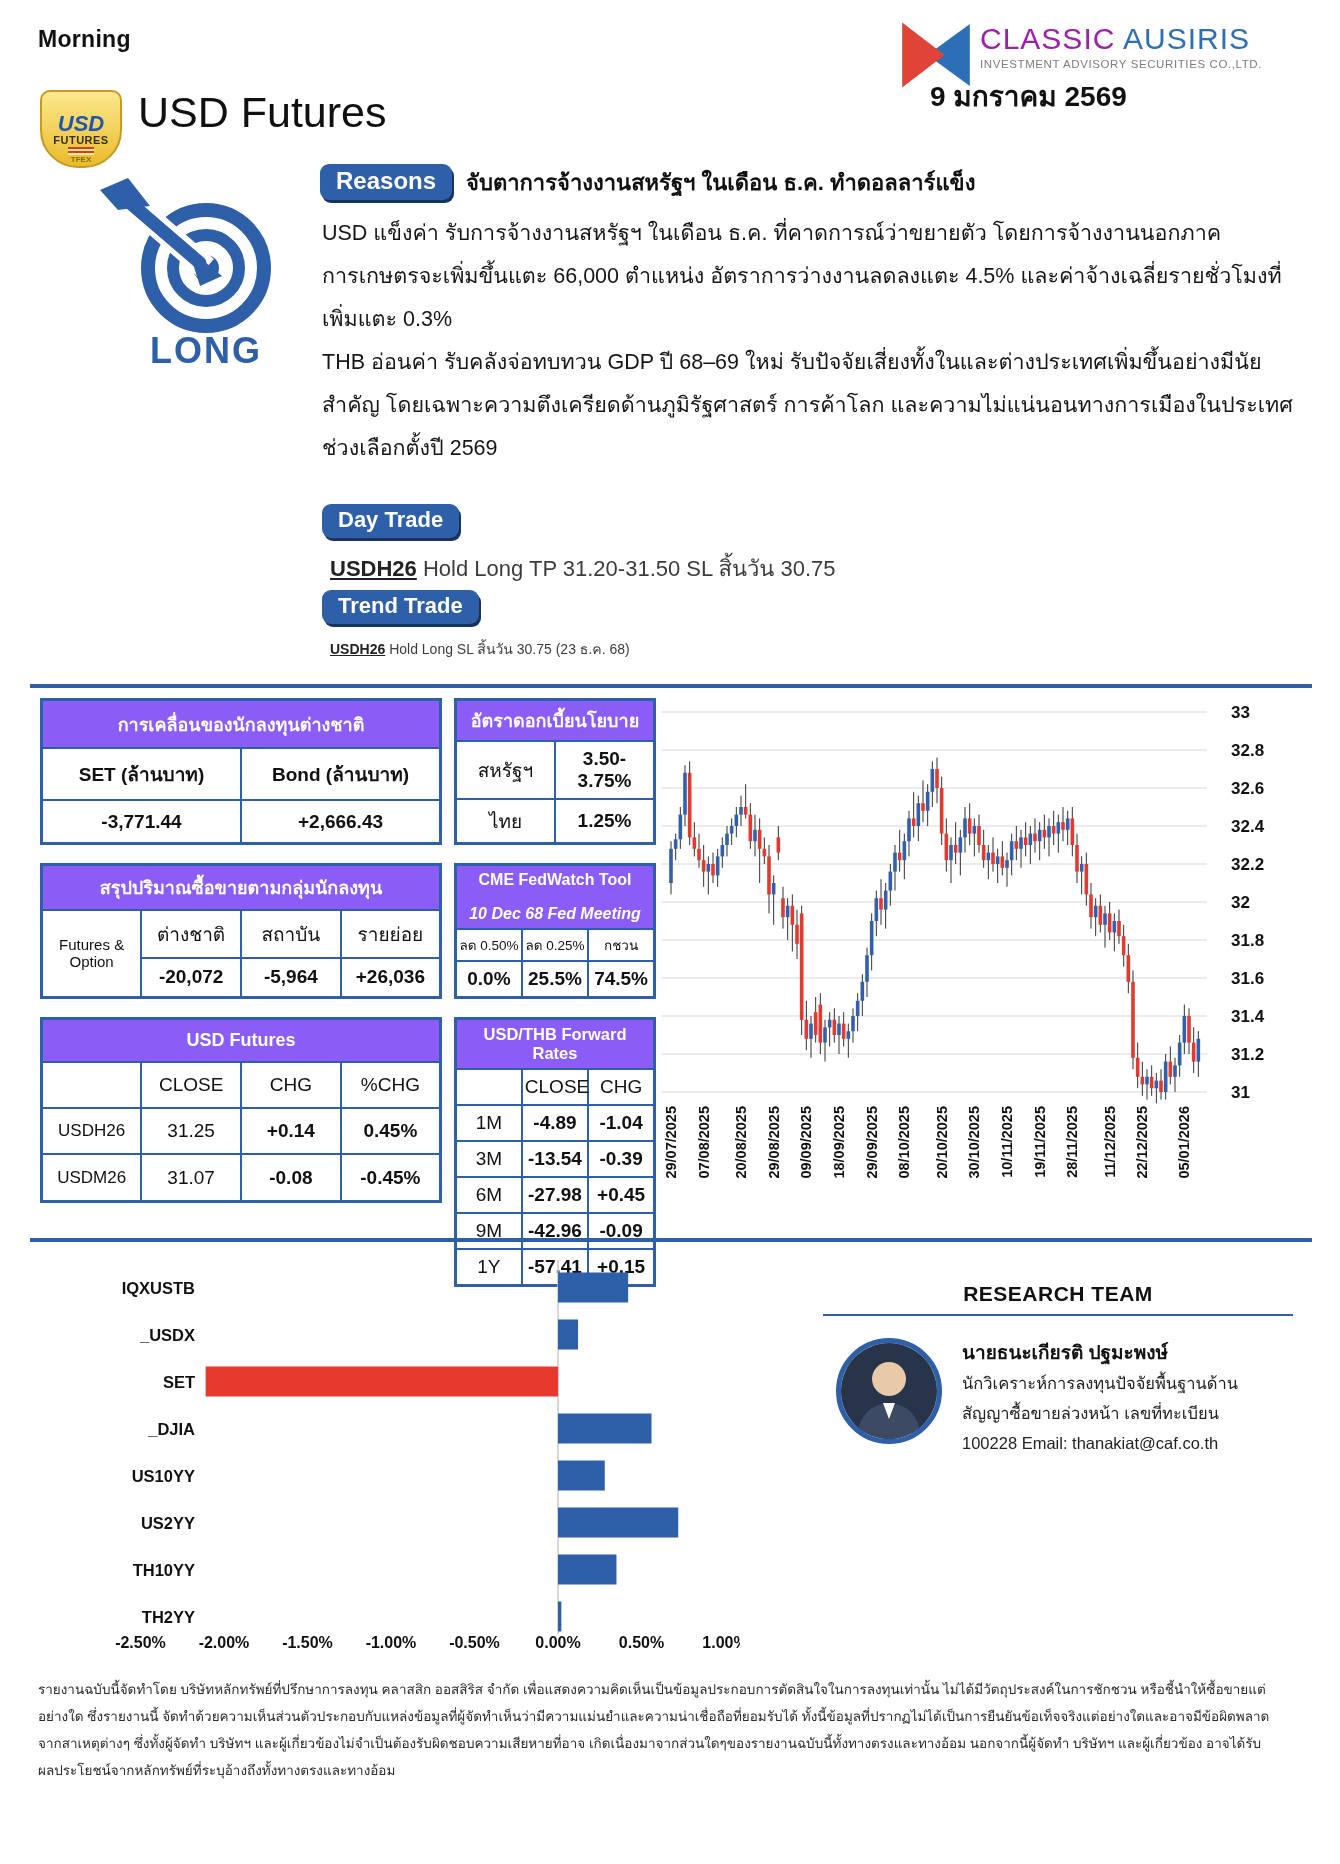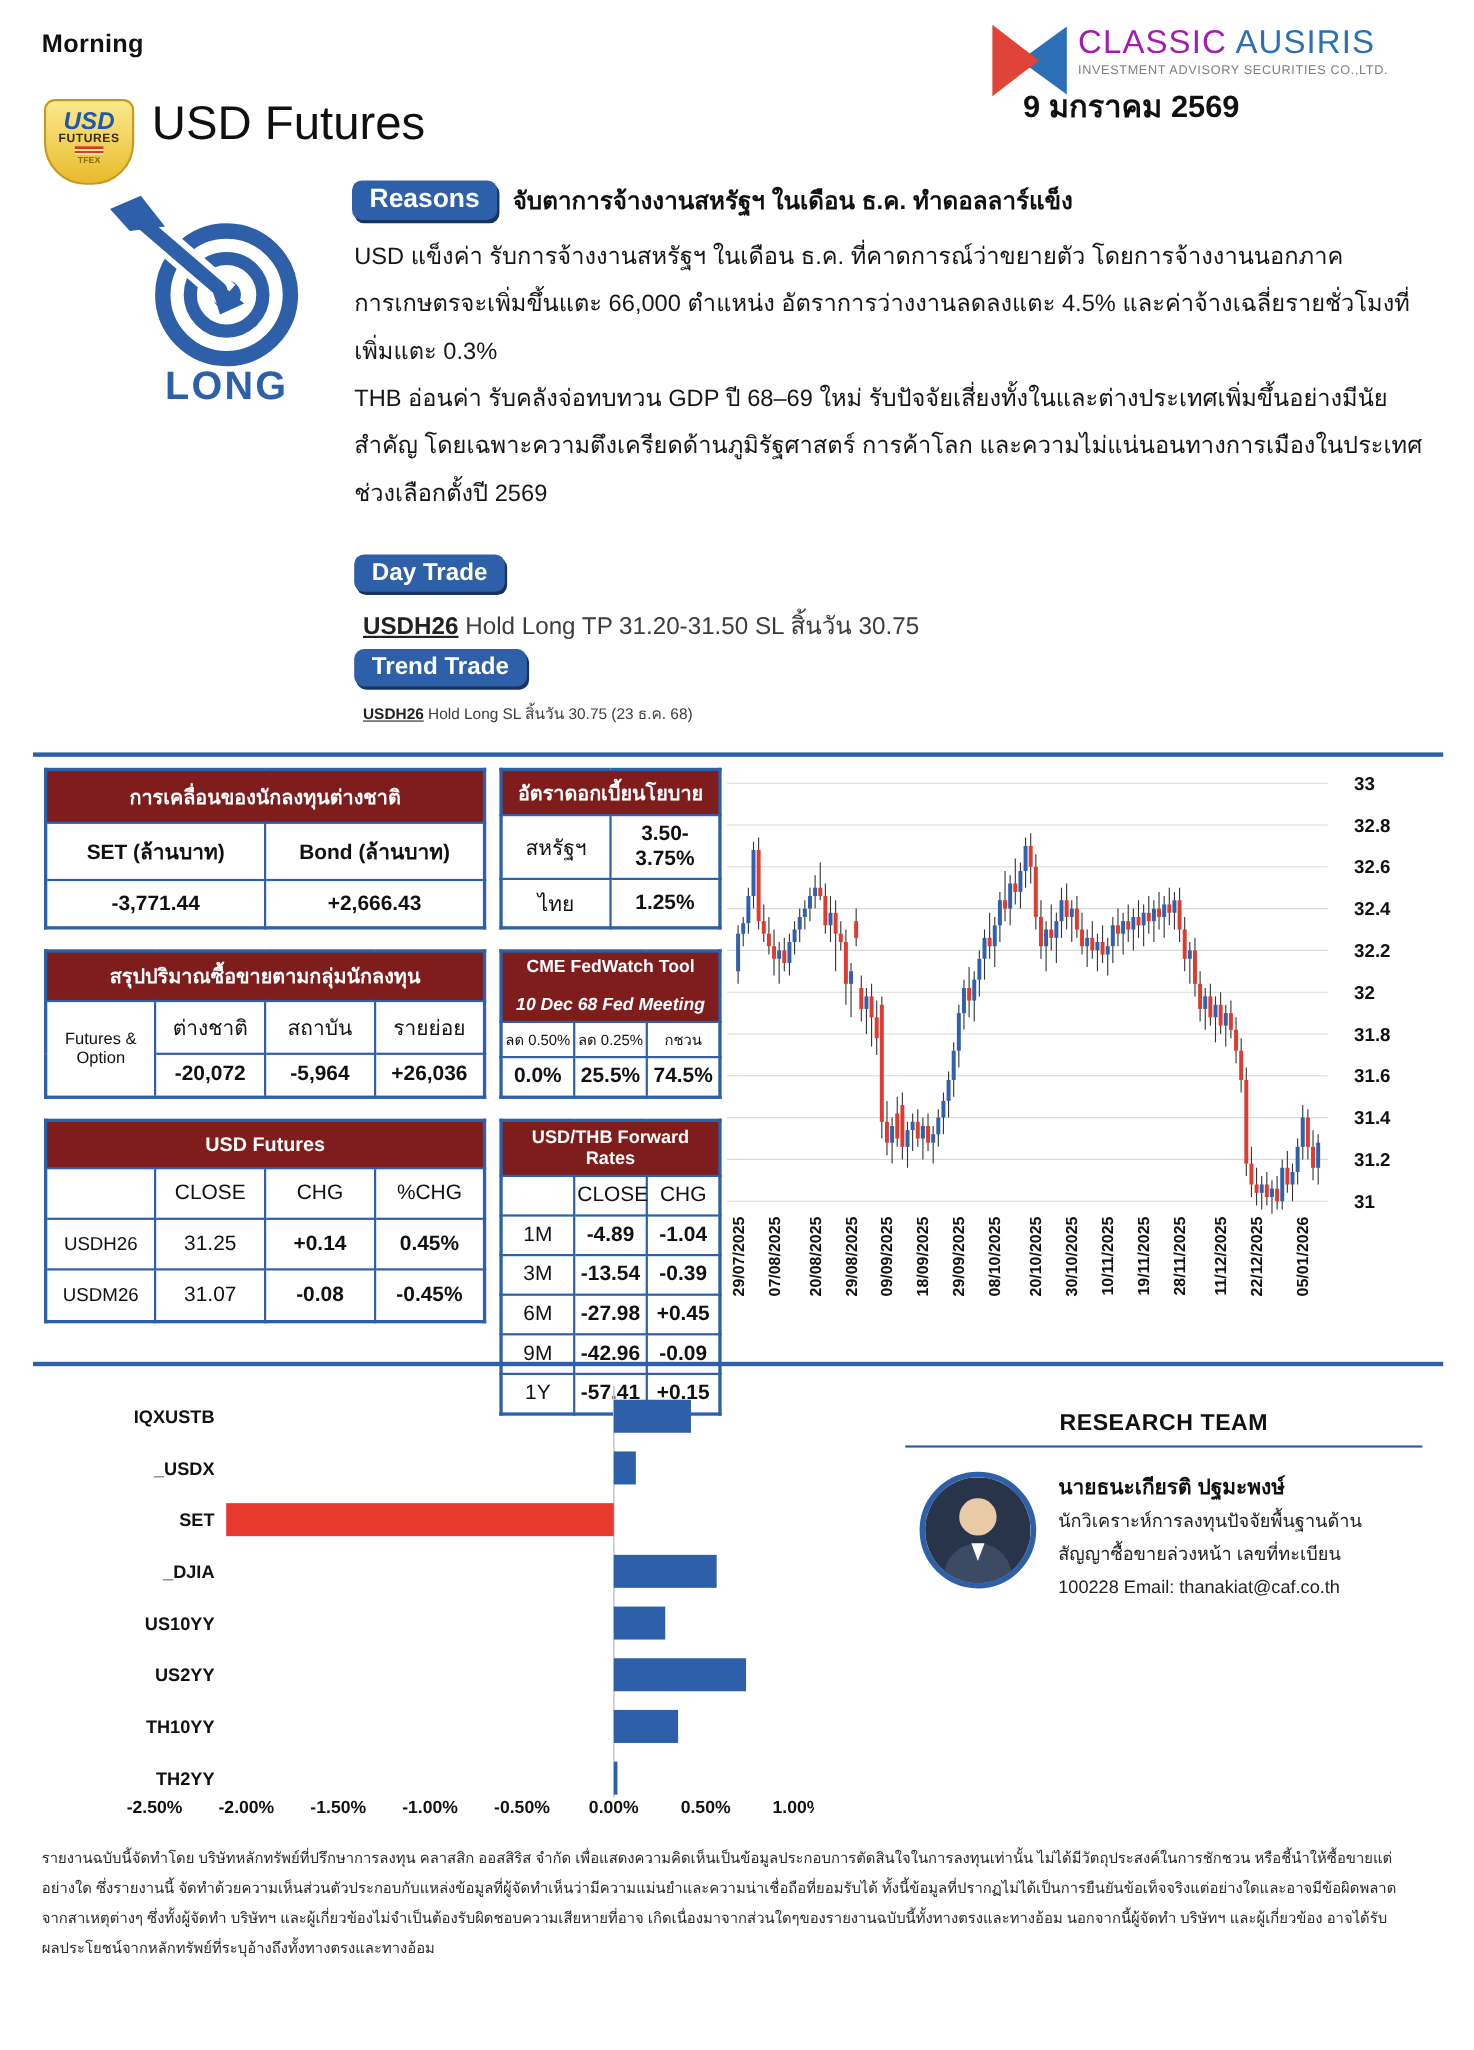--- a/index.html
+++ b/index.html
@@ -10,21 +10,21 @@
   #morning{left:38px;top:26px;font-size:23px;font-weight:bold;letter-spacing:.3px;}
   #logo{left:900px;top:22px;display:flex;align-items:flex-start;}
   #logo-text{margin-left:8px;}
   #brand-line{font-size:30px;letter-spacing:1px;white-space:nowrap;}
   #brand-classic{color:#a21caf;}
   #brand-ausiris{color:#2C6FB7;}
   #brand-sub{font-size:11.5px;color:#7d7d7d;letter-spacing:.6px;margin-top:2px;}
   #report-date{left:930px;top:74px;font-size:28px;font-weight:bold;}
   
   #usd-badge{left:40px;top:90px;width:82px;height:78px;background:linear-gradient(#fbe98c,#e9bb2d);
-     border:2px solid #c9991d;border-radius:10px 10px 38px 38px;text-align:center;box-sizing:border-box;padding-top:8px;}
+     border:2px solid #c9991d;border-radius:10px 10px 38px 38px;text-align:center;box-sizing:border-box;padding-top:22px;}
   #usd-badge .l1{font-size:22px;font-weight:bold;color:#1f56b0;font-style:italic;line-height:20px;}
   #usd-badge .l2{font-size:11px;font-weight:bold;color:#3a2f00;letter-spacing:.5px;}
   #usd-badge .l3{font-size:8px;font-weight:bold;color:#8a6d00;}
   #usd-badge .stripes{width:26px;height:8px;margin:1px auto 0;
      background:repeating-linear-gradient(#d43b2f 0 2px,#fbe98c 2px 4px);}
   #product-title{left:138px;top:88px;font-size:43px;font-weight:500;color:#101010;}
   
   #dart{left:88px;top:176px;}
   #long-label{left:150px;top:330px;font-size:36px;font-weight:600;color:#2E5FA9;letter-spacing:2px;}
   
@@ -38,21 +38,21 @@
   #daytrade-pill{left:322px;top:504px;font-size:22px;}
   #day-line{left:330px;top:551px;font-size:22px;color:#3c3c3c;}
   #trendtrade-pill{left:322px;top:590px;font-size:22px;}
   #trend-line{left:330px;top:638px;font-size:14px;color:#3c3c3c;}
   .sym{font-weight:bold;text-decoration:underline;color:#222;}
   .divider{left:30px;width:1282px;height:4px;background:#2E5FA9;}
   
   #tables{left:40px;top:698px;width:616px;}
   .trow{display:flex;margin-bottom:18px;}
   table.t{border-collapse:collapse;text-align:center;font-size:19px;table-layout:fixed;}
-  table.t th{background:#7f1d1d;color:#fff;font-weight:bold;font-size:18px;
+  table.t th{background:#8b5cf6;color:#fff;font-weight:bold;font-size:18px;
              border:2.5px solid #2E5FA9;padding:5px 2px;}
   table.t td{border:2px solid #2E5FA9;padding:6px 2px;background:#fff;}
   table.t{border:3px solid #2E5FA9;}
   .bold{font-weight:bold;}
   .small-cell{font-size:15px;}
   .tiny-cell{font-size:13.5px;padding:4px 1px !important;}
   
   #candle-wrap{left:655px;top:690px;}
   #bar-wrap{left:40px;top:1252px;}
   

